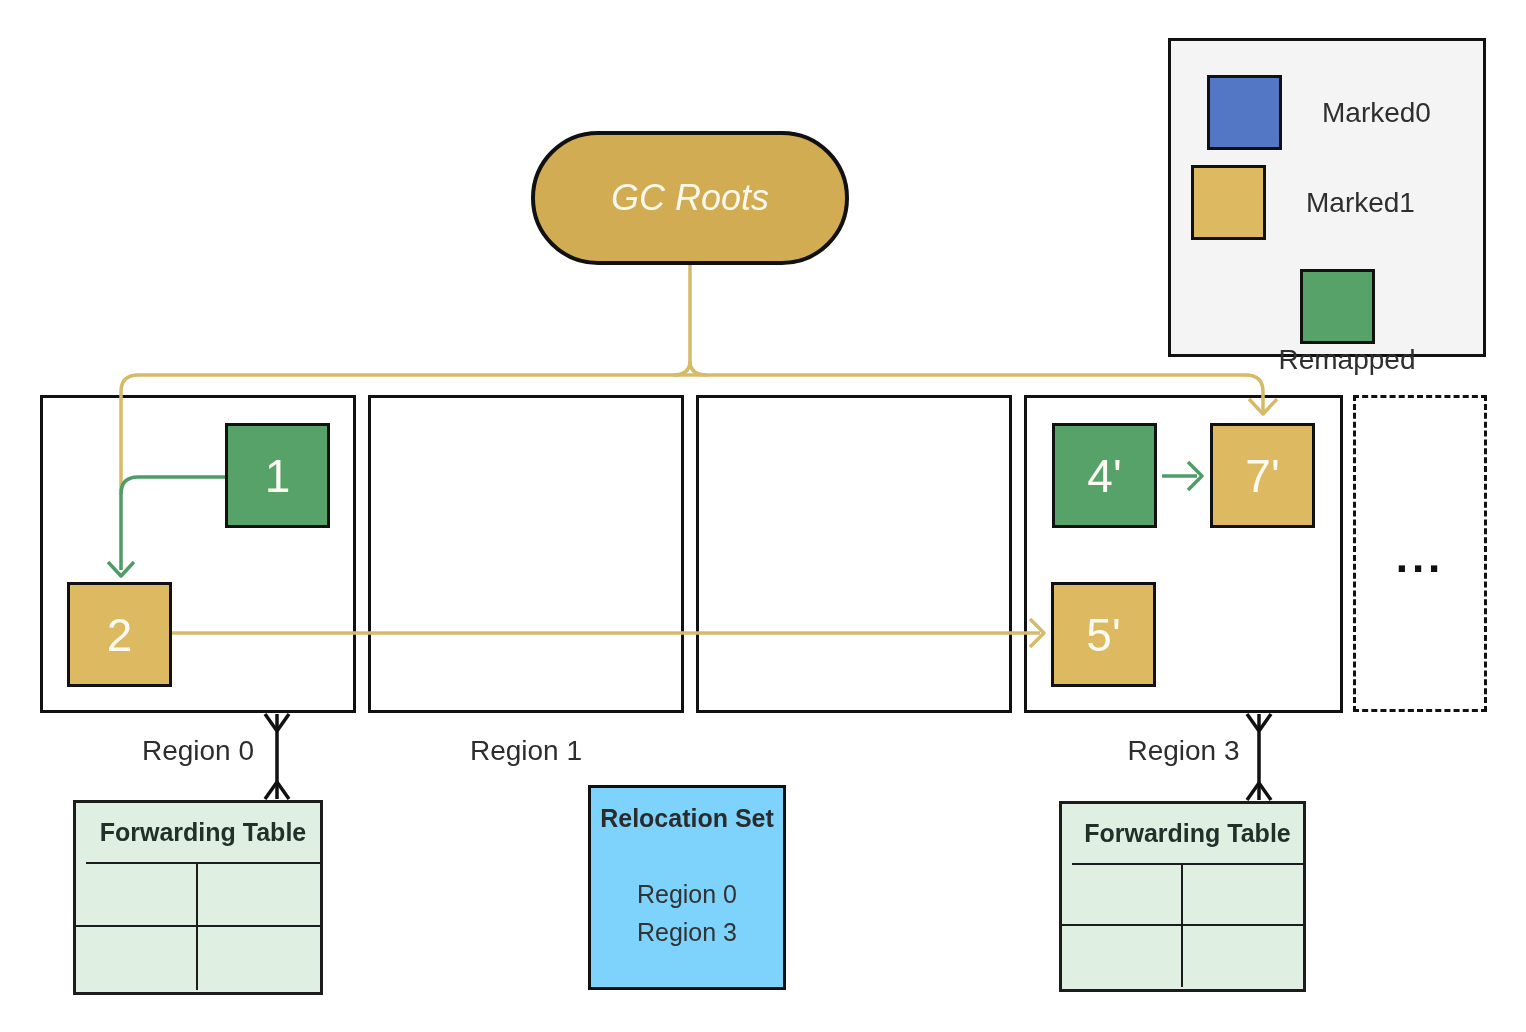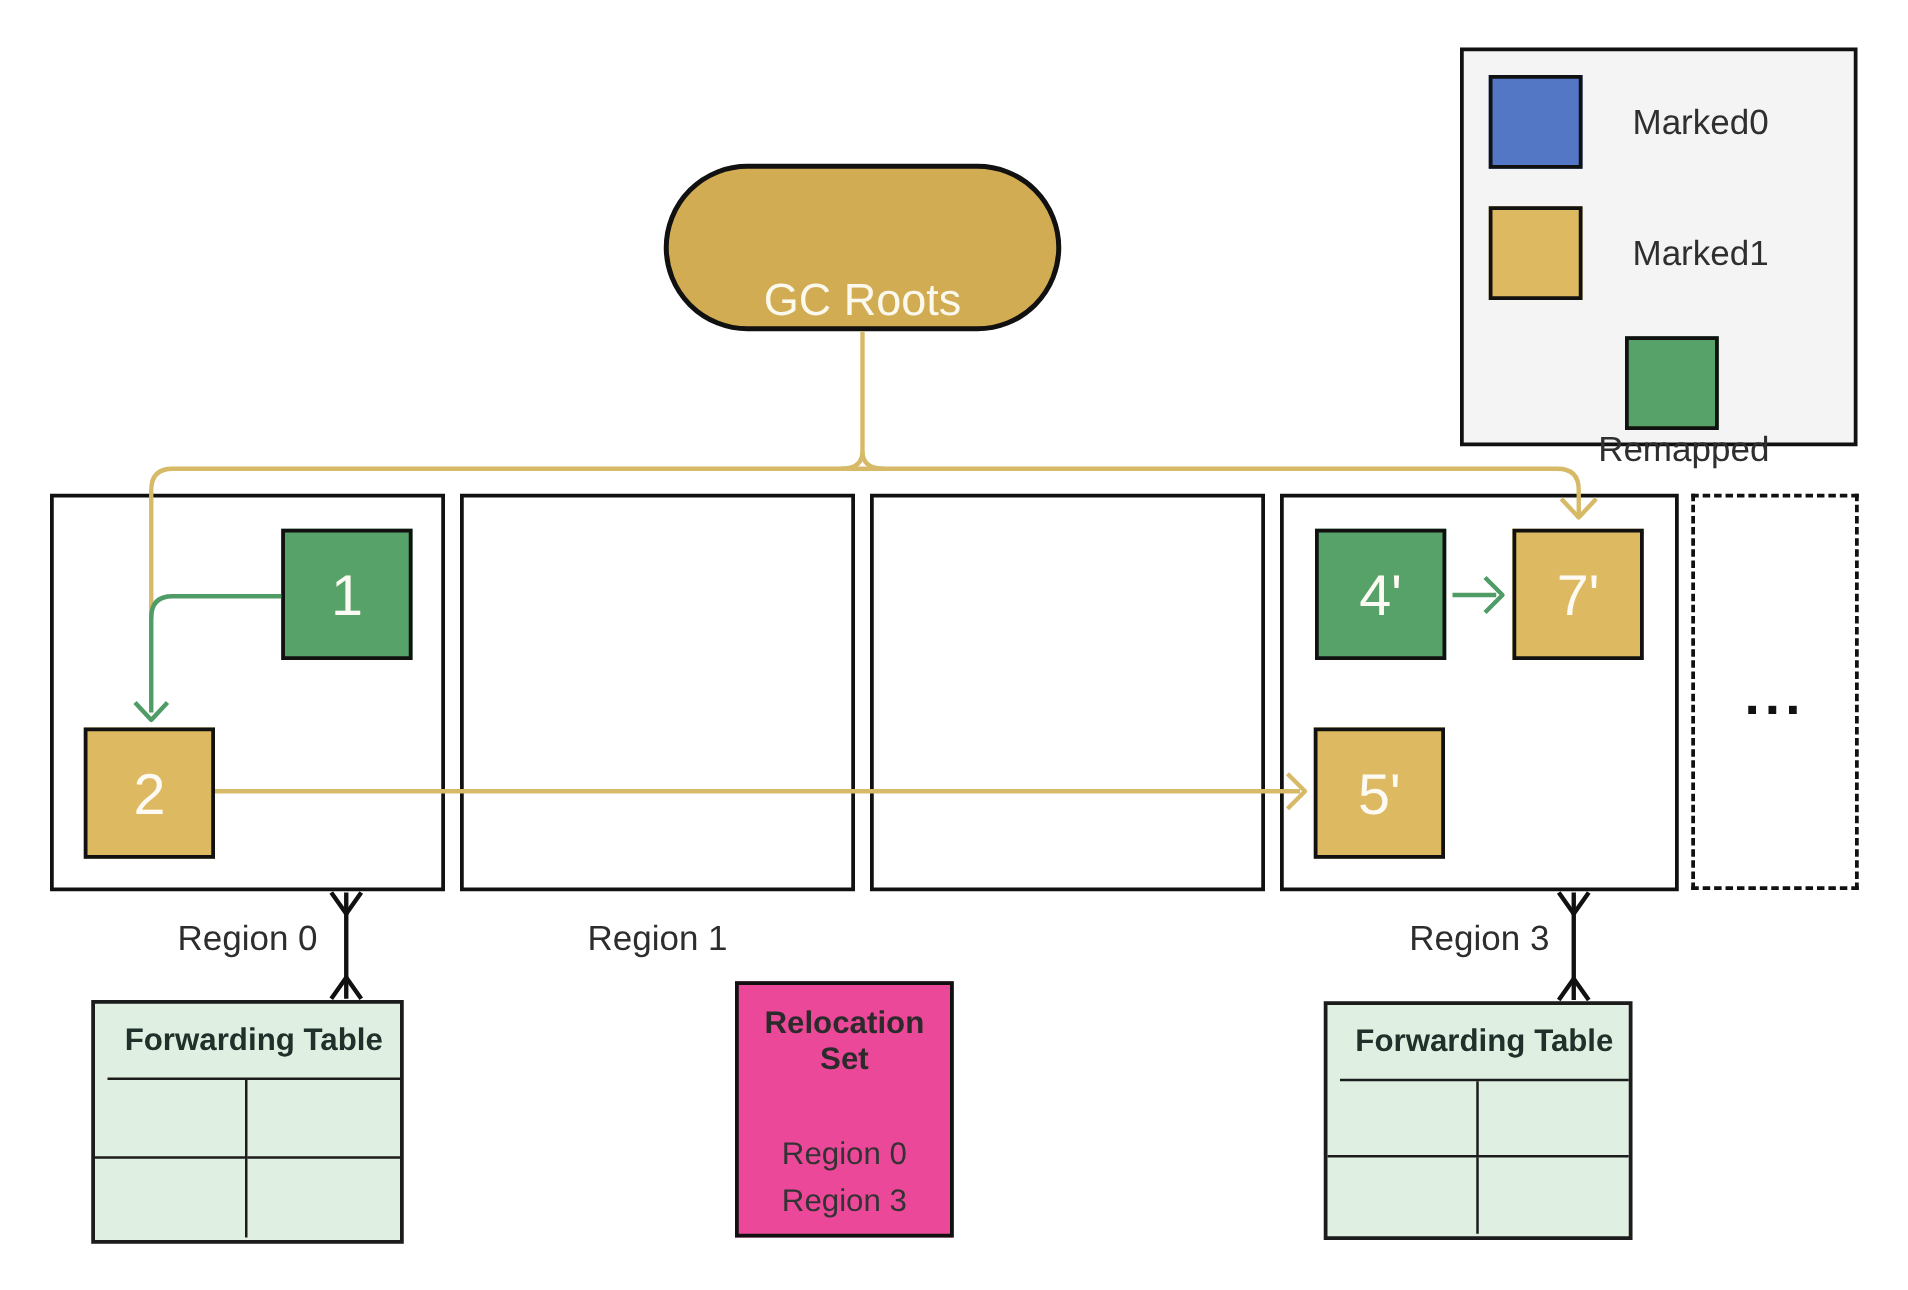--- a/index.html
+++ b/index.html
@@ -15,41 +15,42 @@
   }
 
   
   .gc-pill {
     position: absolute;
     left: 531px; top: 131px;
     width: 318px; height: 134px;
     background: #D1AC52;
     border: 4px solid #111;
     border-radius: 67px;
-    display: flex; align-items: flex-end; justify-content: center;
+    display: flex; align-items: center; justify-content: center;
     color: #FBF8ED;
     font-size: 36px;
     z-index: 2;
+    font-style: italic;
   }
 
   
   .legend {
     position: absolute;
     left: 1168px; top: 38px;
     width: 318px; height: 319px;
     background: #F4F4F4;
     border: 3px solid #111;
     z-index: 2;
   }
   .legend-row {
     position: absolute;
     left: 0; width: 100%; height: 75px;
     display: flex; align-items: center;
   }
-  .legend-row.r0 { top: 19px; }
+  .legend-row.r0 { top: 34px; margin-left: 16px; }
   .legend-row.r1 { top: 124px; }
   .legend-row.r2 { top: 228px; flex-direction: column; }
   .swatch {
     width: 75px; height: 75px;
     border: 3px solid #111;
     margin-left: 20px;
     flex: 0 0 auto;
   }
   .swatch.c-blue  { background: #5377C5; }
   .swatch.c-gold  { background: #DDB961; }
@@ -147,22 +148,22 @@
     height: calc(100% - 63.5px);
   }
   .fwd-cell { border: 1px solid #1c1c1c; border-width: 0 2px 2px 0; }
   .fwd-cell:nth-child(2n) { border-right-width: 0; }
   .fwd-cell:nth-child(3), .fwd-cell:nth-child(4) { border-bottom-width: 0; }
 
   
   .reloc {
     position: absolute;
     left: 588px; top: 785px;
-    width: 175px; height: 205px;
-    background: #ec4899;
+    width: 198px; height: 205px;
+    background: #7dd3fc;
     border: 3.5px solid #111;
     z-index: 1;
   }
   .reloc-title {
     margin-top: 16px;
     text-align: center;
     font-size: 25px;
     font-weight: bold;
     color: #2b2b2b;
   }

